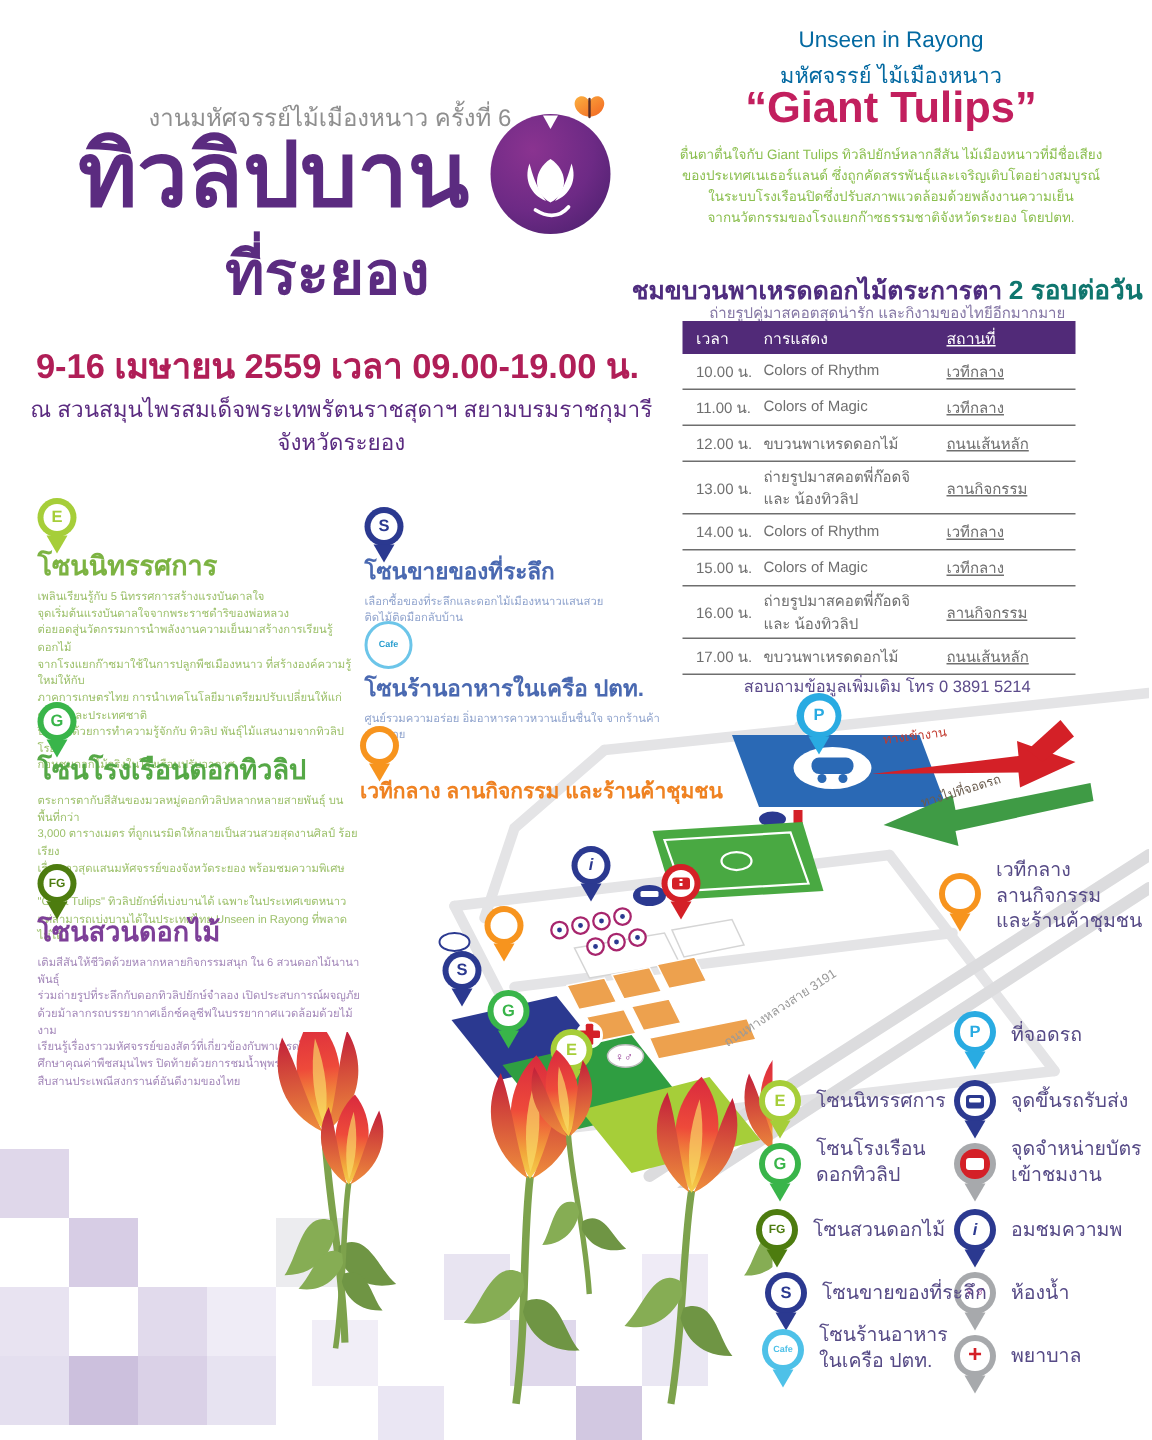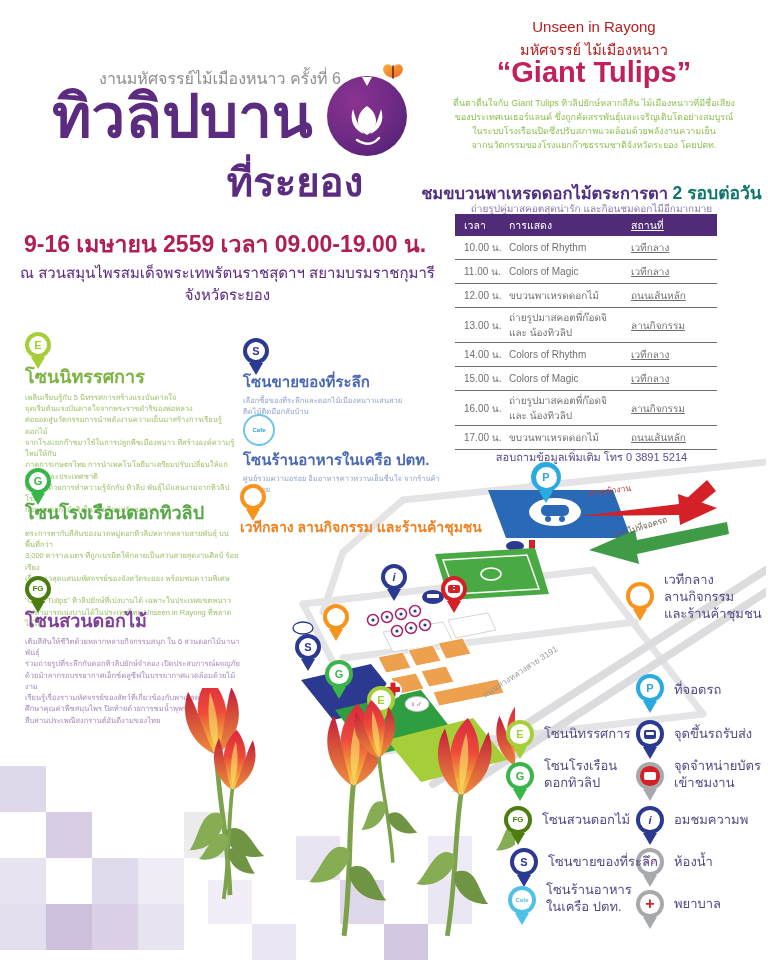--- a/index.html
+++ b/index.html
@@ -30,21 +30,21 @@
        justify-content:center;text-align:center;line-height:1.1;}
 
   .glyph-ticket{width:12px;height:8px;border-radius:2px;background:#d42027;position:relative;display:inline-block;}
   .glyph-ticket::after{content:"";position:absolute;left:50%;top:1px;bottom:1px;width:2px;
        transform:translateX(-50%);
        background:repeating-linear-gradient(#fff 0 1.5px,transparent 1.5px 3px);}
   .glyph-bus{width:12px;height:9px;border-radius:2px;background:#2b3990;position:relative;display:inline-block;}
   .glyph-bus::before{content:"";position:absolute;left:2px;right:2px;top:2px;height:3px;background:#fff;border-radius:1px;}
 
   
-  .hr-line{color:#b91c1c;}
+  .hr-line{color:#0369a1;}
   .giant{color:#c21f5e;font-weight:bold;}
   .desc{color:#8bbf4f;}
 
   .super-title{color:#8f8f8f;}
   .main-title{color:#5b2b80;font-weight:bold;}
   .sub-title{color:#5b2b80;font-weight:bold;}
   .date-line{color:#b01e57;font-weight:bold;}
   .venue{color:#5b2b80;}
 
   
@@ -103,21 +103,21 @@
   <div class="abs ctr hr-line" style="left:420px;top:18px;width:348px;font-size:15px">Unseen in Rayong</div>
   <div class="abs ctr hr-line" style="left:420px;top:38px;width:348px;font-size:14.5px">มหัศจรรย์ ไม้เมืองหนาว</div>
   <div class="abs ctr giant" style="left:420px;top:56px;width:348px;font-size:29px">“Giant Tulips”</div>
   <div class="abs ctr desc pre" style="left:420px;top:97px;width:348px;font-size:9px;line-height:1.55">ตื่นตาตื่นใจกับ Giant Tulips ทิวลิปยักษ์หลากสีสัน ไม้เมืองหนาวที่มีชื่อเสียง
 ของประเทศเนเธอร์แลนด์ ซึ่งถูกคัดสรรพันธุ์และเจริญเติบโตอย่างสมบูรณ์
 ในระบบโรงเรือนปิดซึ่งปรับสภาพแวดล้อมด้วยพลังงานความเย็น
 จากนวัตกรรมของโรงแยกก๊าซธรรมชาติจังหวัดระยอง โดยปตท.</div>
 
   <div class="abs ctr super-title" style="left:60px;top:66px;width:320px;font-size:16px">งานมหัศจรรย์ไม้เมืองหนาว ครั้งที่ 6</div>
   <div class="abs main-title" style="left:52px;top:82px;font-size:60px;line-height:1.15">ทิวลิปบาน</div>
-  <div class="abs sub-title" style="left:150px;top:150px;width:290px;font-size:40px;text-align:center">ที่ระยอง</div>
+  <div class="abs sub-title" style="left:150px;top:150px;width:290px;font-size:40px;text-align:left">ที่ระยอง</div>
 
   <div class="abs" style="left:323px;top:60px;width:92px;height:100px;z-index:4">
     <svg width="92" height="100" viewBox="0 0 92 100">
       <defs>
         <radialGradient id="gpur" cx="35%" cy="30%" r="85%">
           <stop offset="0" stop-color="#8a3390"></stop>
           <stop offset="0.6" stop-color="#6d2a85"></stop>
           <stop offset="1" stop-color="#4f2170"></stop>
         </radialGradient>
         <linearGradient id="gbf" x1="0" y1="0" x2="1" y2="1">
@@ -137,21 +137,21 @@
   </div>
 
   <div class="abs ctr date-line" style="left:0;top:226px;width:450px;font-size:23px">9-16 เมษายน 2559 เวลา 09.00-19.00 น.</div>
   <div class="abs ctr venue" style="left:0;top:261px;width:455px;font-size:15px">ณ สวนสมุนไพรสมเด็จพระเทพรัตนราชสุดาฯ สยามบรมราชกุมารี</div>
   <div class="abs ctr venue" style="left:0;top:283px;width:455px;font-size:15px">จังหวัดระยอง</div>
 
   <div class="abs ctr" style="left:415px;top:179px;width:353px">
     <span class="parade-main">ชมขบวนพาเหรดดอกไม้ตระการตา</span>
     <span class="parade-accent">2 รอบต่อวัน</span>
   </div>
-  <div class="abs ctr parade-sub" style="left:415px;top:201px;width:353px">ถ่ายรูปคู่มาสคอตสุดน่ารัก และกิอนชมดอกไมีอีกมากมาย</div>
+  <div class="abs ctr parade-sub" style="left:415px;top:201px;width:353px">ถ่ายรูปคู่มาสคอตสุดน่ารัก และกิงามของไทยีอีกมากมาย</div>
 
   <div class="tbl">
     <div class="trow thead">
       <div class="c1">เวลา</div>
       <div class="c2">การแสดง</div>
       <div class="c3">สถานที่</div>
     </div>
     <div class="trow rh">
         <div class="c1">10.00 น.</div>
         <div class="c2">Colors of Rhythm</div>

